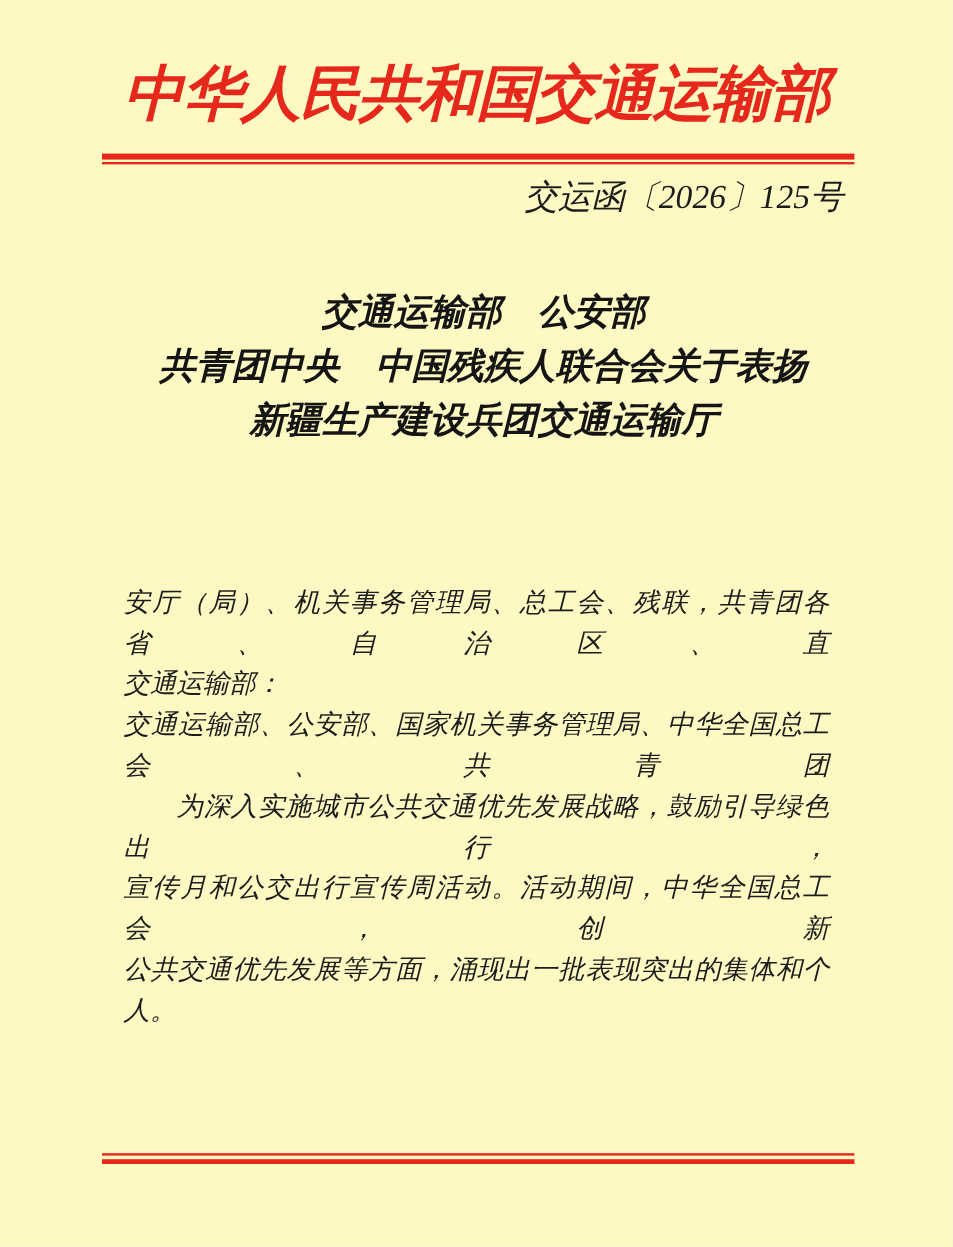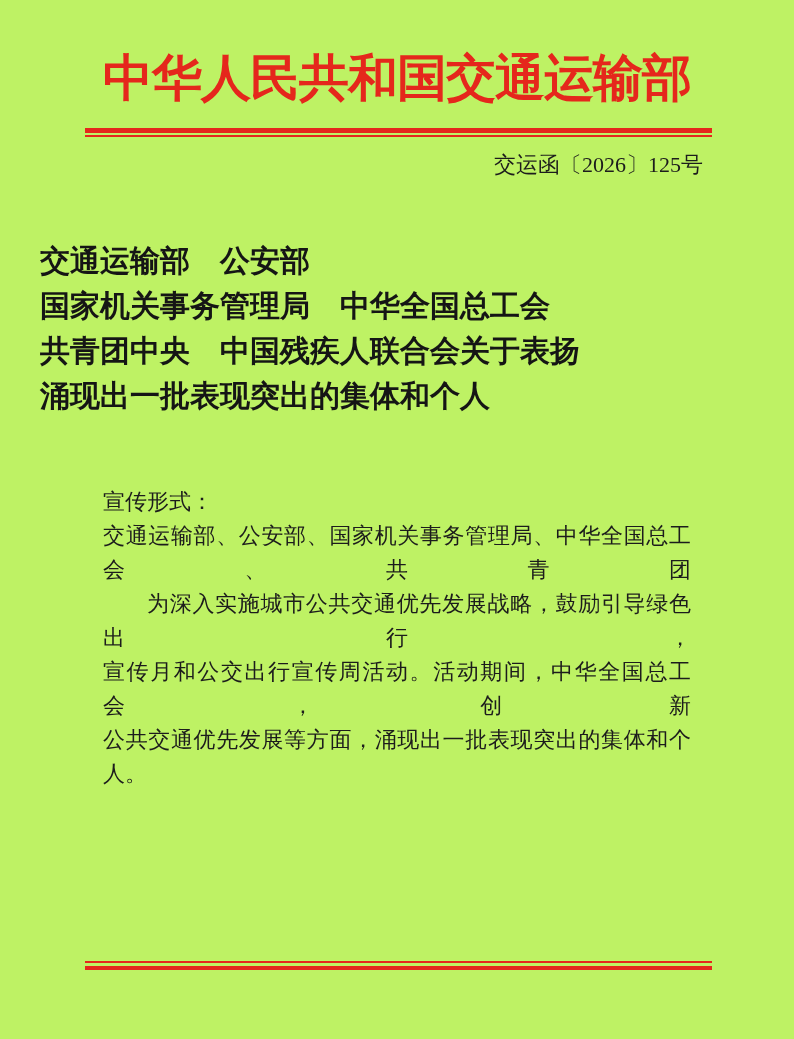--- a/index.html
+++ b/index.html
@@ -29,28 +29,28 @@
   .rule { position:absolute; left:85px; width:627px; }
   .rule-header { top:128px; }
   .rule-header .bar-thick { height:4.5px; background:var(--accent,#e5271c); }
   .rule-header .bar-thin  { height:1.5px; background:var(--accent,#e5271c); margin-top:2.5px; }
   .rule-footer { top:961px; }
   .rule-footer .bar-thin  { height:1.5px; background:var(--accent,#e5271c); }
   .rule-footer .bar-thick { height:4.5px; background:var(--accent,#e5271c); margin-top:3px; }
   
   .doc-number {
     position:absolute; top:150px; right:91px;
-    font-size:22px; line-height:30px;
+    font-size:28px; line-height:30px;
     color:#1c1c1c;
     white-space:nowrap;
   }
   
   .title-block {
     position:absolute; top:238px; left:40px; right:28px;
-    text-align:left;
+    text-align:center;
     font-size:30px; line-height:45px;
     font-weight:700;
     color:#151515;
   }
   .title-line { white-space:nowrap; }
   
   .body-block {
     position:absolute; top:485px; left:103px; width:588px;
     font-size:22px; line-height:34px;
     color:#1c1c1c;
@@ -59,40 +59,40 @@
     text-align:justify;
     text-align-last:justify;
     text-justify:inter-character;
   }
   .bline.para-end { text-align-last:left; }
   .bline.indent { text-indent:2em; }
 </style>
 </head>
 <body>
 
-<div class="page" style="background: #bef264; color: rgb(28, 28, 28);">
+<div class="page" style="background: #fef9c3; color: rgb(28, 28, 28); font-style: italic;">
 
   <div class="agency">中华人民共和国交通运输部</div>
 
   <div class="rule rule-header">
     <div class="bar-thick"></div>
     <div class="bar-thin"></div>
   </div>
 
   <div class="doc-number">交运函〔2026〕125号</div>
 
   <div class="title-block">
     <div class="title-line">交通运输部　公安部</div>
-    <div class="title-line">国家机关事务管理局　中华全国总工会</div>
     <div class="title-line">共青团中央　中国残疾人联合会关于表扬</div>
-    <div class="title-line">涌现出一批表现突出的集体和个人</div>
+    <div class="title-line">新疆生产建设兵团交通运输厅</div>
   </div>
 
   <div class="body-block">
-    <div class="bline para-end">宣传形式：</div>
+    <div class="bline">安厅（局）、机关事务管理局、总工会、残联，共青团各省、自治区、直</div>
+    <div class="bline para-end">交通运输部：</div>
     <div class="bline">交通运输部、公安部、国家机关事务管理局、中华全国总工会、共青团</div>
     <div class="bline indent">为深入实施城市公共交通优先发展战略，鼓励引导绿色出行，</div>
     <div class="bline">宣传月和公交出行宣传周活动。活动期间，中华全国总工会，创新</div>
     <div class="bline para-end">公共交通优先发展等方面，涌现出一批表现突出的集体和个人。</div>
 
   </div>
 
   <div class="rule rule-footer">
     <div class="bar-thin"></div>
     <div class="bar-thick"></div>

